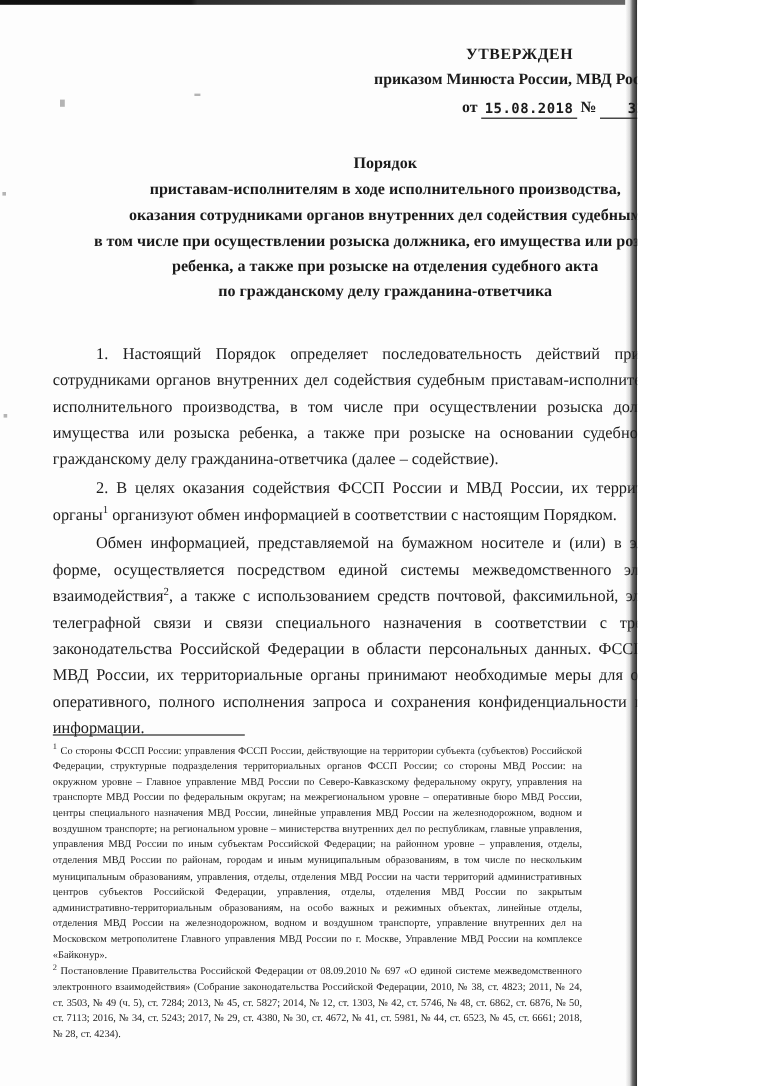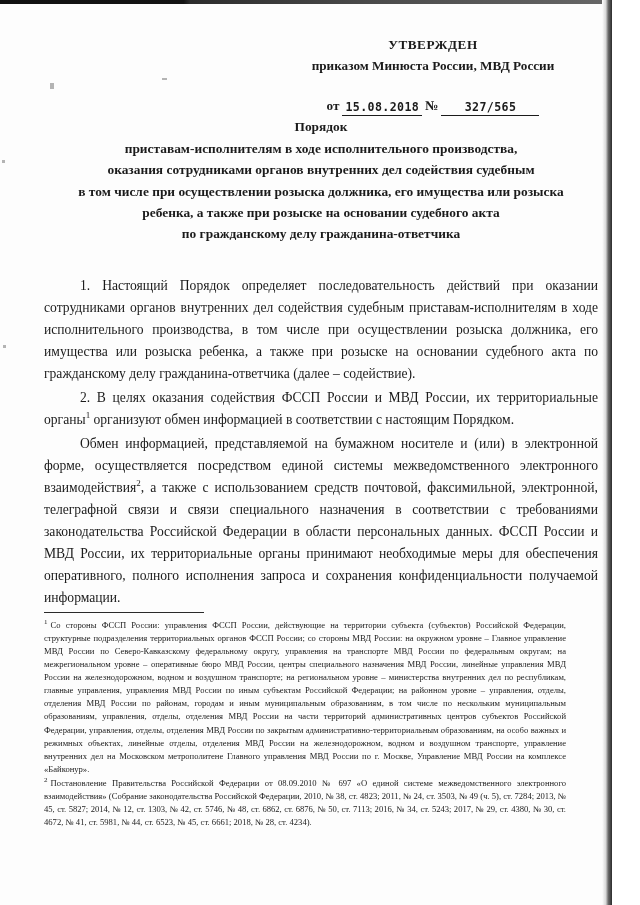--- a/index.html
+++ b/index.html
@@ -9,21 +9,21 @@
     background: #ffffff;
   }
   body {
     font-family: "Liberation Serif", "DejaVu Serif", serif;
     color: #1b1b1b;
   }
 
   
   .page {
     position: relative;
-    width: 612px;
+    width: 531px;
     height: 905px;
     overflow: hidden;
     background: #fdfdfd;
     box-sizing: border-box;
   }
 
   
   .scan-top-band {
     position: absolute;
     top: 0; left: 0;
@@ -63,40 +63,41 @@
     font-weight: 700;
   }
   .approval .appr-title {
     letter-spacing: .5px;
   }
   .approval .appr-order {
     white-space: nowrap;
   }
   .appr-date-row {
     display: flex;
-    justify-content: center;
+    justify-content: flex-end;
     align-items: flex-end;
     gap: 3px;
-    margin-top: 18px;
+    margin-top: 1px;
     font-weight: 700;
   }
   .appr-date-row .lbl { font-weight: 700; }
   .stamped {
     font-family: "DejaVu Sans Mono", "Liberation Mono", monospace;
     font-size: 11.6px;
     font-weight: 700;
     letter-spacing: .4px;
     border-bottom: 1.3px solid #1b1b1b;
     padding: 0 3px 1px 3px;
     line-height: 1.1;
   }
   .stamped.wide { min-width: 92px; text-align: center; }
 
   
   .doc-title {
+    margin-top: 26px;
     text-align: center;
     font-weight: 700;
     font-size: 13.4px;
     line-height: 1.58;
   }
   .doc-title .t-main { display: block; margin-bottom: 1px; }
   .doc-title .t-line { display: block; }
 
   
   .body-text {
@@ -167,21 +168,21 @@
         <span class="lbl">№</span>
         <span class="stamped wide">327/565</span>
       </div>
     </div>
 
     <div class="doc-title">
       <span class="t-main">Порядок</span>
       <span class="t-line">приставам-исполнителям в ходе исполнительного производства,</span>
       <span class="t-line">оказания сотрудниками органов внутренних дел содействия судебным</span>
       <span class="t-line">в том числе при осуществлении розыска должника, его имущества или розыска</span>
-      <span class="t-line">ребенка, а также при розыске на основании судебного акта</span>
+      <span class="t-line">ребенка, а также при розыске на отделения судебного акта</span>
       <span class="t-line">по гражданскому делу гражданина-ответчика</span>
     </div>
 
     <div class="body-text">
       <p>1. Настоящий Порядок определяет последовательность действий при оказании сотрудниками органов внутренних дел содействия судебным приставам-исполнителям в ходе исполнительного производства, в том числе при осуществлении розыска должника, его имущества или розыска ребенка, а также при розыске на основании судебного акта по гражданскому делу гражданина-ответчика (далее – содействие).</p>
       <p><span>2. В целях оказания содействия ФССП России и МВД России, их территориальные органы</span><sup class="fn">1</sup><span> организуют обмен информацией в соответствии с настоящим Порядком.</span></p>
       <p><span>Обмен информацией, представляемой на бумажном носителе и (или) в электронной форме, осуществляется посредством единой системы межведомственного электронного взаимодействия</span><sup class="fn">2</sup><span>, а также с использованием средств почтовой, факсимильной, электронной, телеграфной связи и связи специального назначения в соответствии с требованиями законодательства Российской Федерации в области персональных данных. ФССП России и МВД России, их территориальные органы принимают необходимые меры для обеспечения оперативного, полного исполнения запроса и сохранения конфиденциальности получаемой информации.</span></p>
     </div>
   </div>
 

